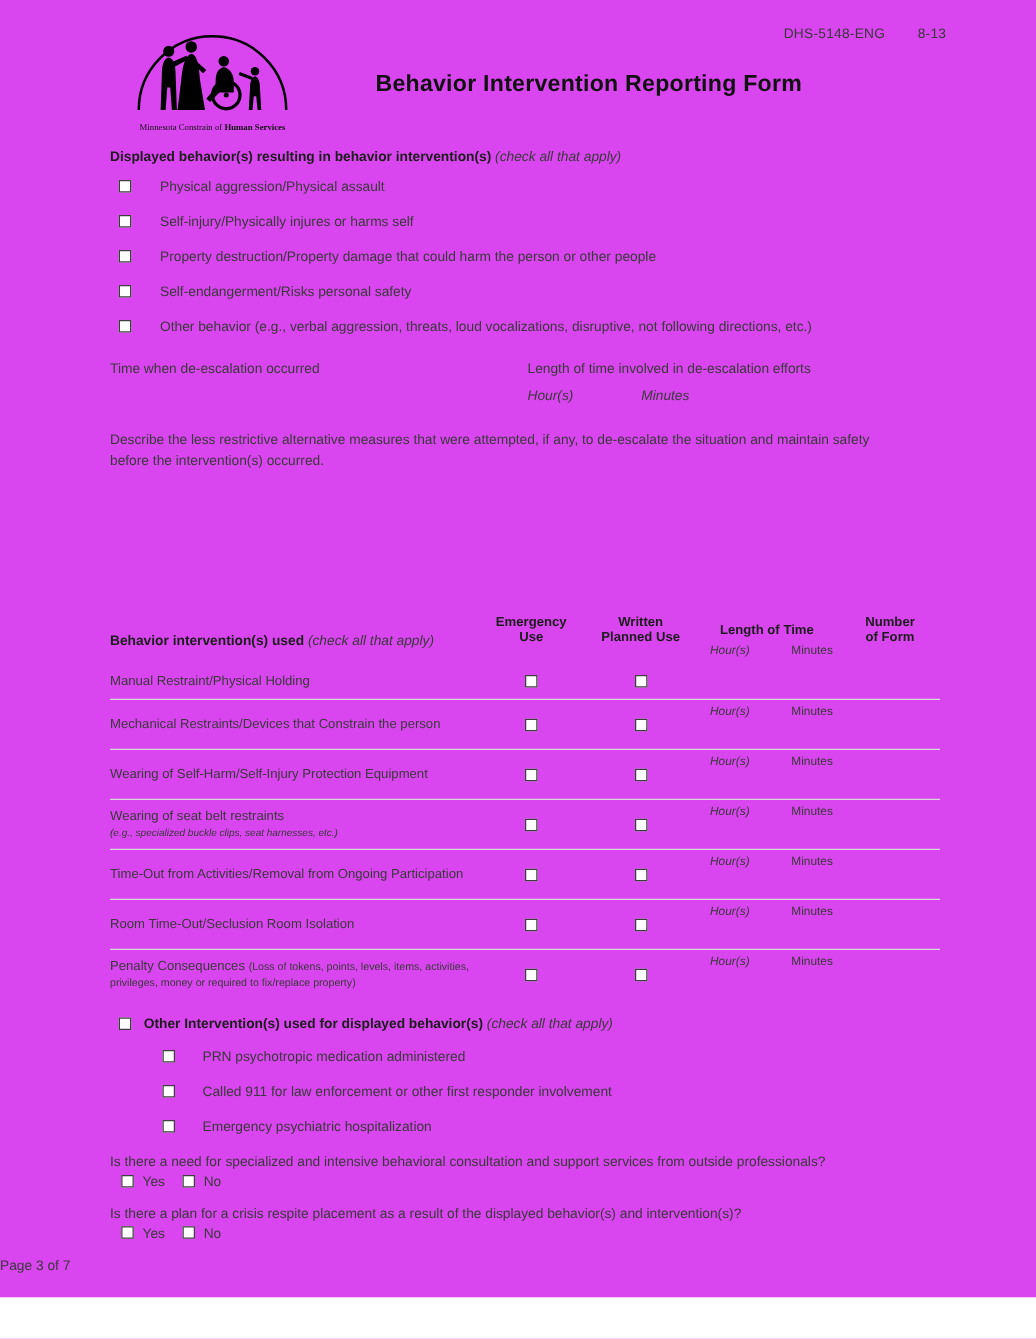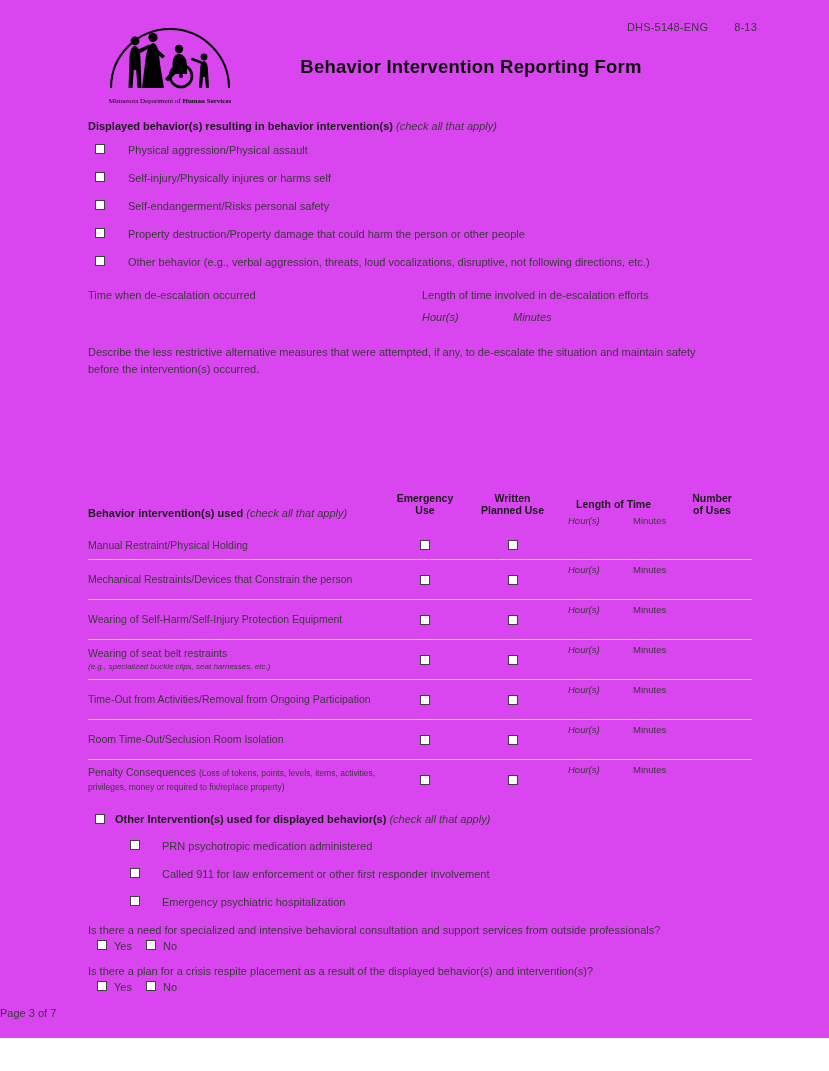--- a/index.html
+++ b/index.html
@@ -117,21 +117,21 @@
         <circle cx="74" cy="25" r="4.2" fill="#000"></circle>
         <path d="M74,29.5 C68.5,31 67.5,36 67.5,41 L67.5,50 L82,50 L82,42 C82,35 79,31 74,29.5 Z" fill="#000"></path>
         <path d="M67.5,46 L60,55 L63,57.5 L70.5,50 Z" fill="#000"></path>
         <circle cx="76" cy="52" r="11" fill="none" stroke="#000" stroke-width="2.6"></circle>
         <circle cx="76" cy="52" r="2" fill="#000"></circle>
 
         <circle cx="99" cy="33" r="3.4" fill="#000"></circle>
         <path d="M99,37 C95.8,38 95,42 95,47 L94,64 L97,64 L98,53 L100,53 L101,64 L104,64 L103,47 C103,42 102.2,38 99,37 Z" fill="#000"></path>
         <path d="M96.5,40 L86,36 L86.8,33.5 L97.2,37.5 Z" fill="#000"></path>
       </svg>
-      <div class="logo-caption"><span>Minnesota Department of </span><b>Human Services</b></div>
+      <div class="logo-caption"><span>Minnesota Constrain of </span><b>Human Services</b></div>
     </div>
 
     <div class="title">Behavior Intervention Reporting Form</div>
   </div>
 
   <div class="content">
 
     <div class="sec-heading">
       <span>Displayed behavior(s) resulting in behavior intervention(s)</span>
       <span class="note">(check all that apply)</span>
@@ -141,25 +141,25 @@
       <div class="cb-item">
         <span class="cb"></span>
         <span>Physical aggression/Physical assault</span>
       </div>
       <div class="cb-item">
         <span class="cb"></span>
         <span>Self-injury/Physically injures or harms self</span>
       </div>
       <div class="cb-item">
         <span class="cb"></span>
+        <span>Property destruction/Property damage that could harm the person or other people</span>
+      </div>
+      <div class="cb-item">
+        <span class="cb"></span>
         <span>Self-endangerment/Risks personal safety</span>
-      </div>
-      <div class="cb-item">
-        <span class="cb"></span>
-        <span>Property destruction/Property damage that could harm the person or other people</span>
       </div>
       <div class="cb-item">
         <span class="cb"></span>
         <span>Other behavior (e.g., verbal aggression, threats, loud vocalizations, disruptive, not following directions, etc.)</span>
       </div>
     </div>
 
     <div class="deesc">
       <div class="deesc-left">Time when de-escalation occurred</div>
       <div class="deesc-right">
@@ -187,21 +187,21 @@
             <div class="hd hd-wr">Written Planned Use</div>
           </div>
         <div class="c-time">
           <div class="time-title">Length of Time</div>
           <div class="time-sub">
             <span class="hrs">Hour(s)</span>
             <span>Minutes</span>
           </div>
         </div>
         <div class="c-num">
-            <div class="hd hd-num">Number of Uses</div>
+            <div class="hd hd-num">Number of Form</div>
           </div>
       </div>
 
       <div class="t-grid t-row row-first">
         <div class="c-label">
             <span>Manual Restraint/Physical Holding</span>
           </div>
         <div class="c-em">
             <span class="cb"></span>
           </div>

